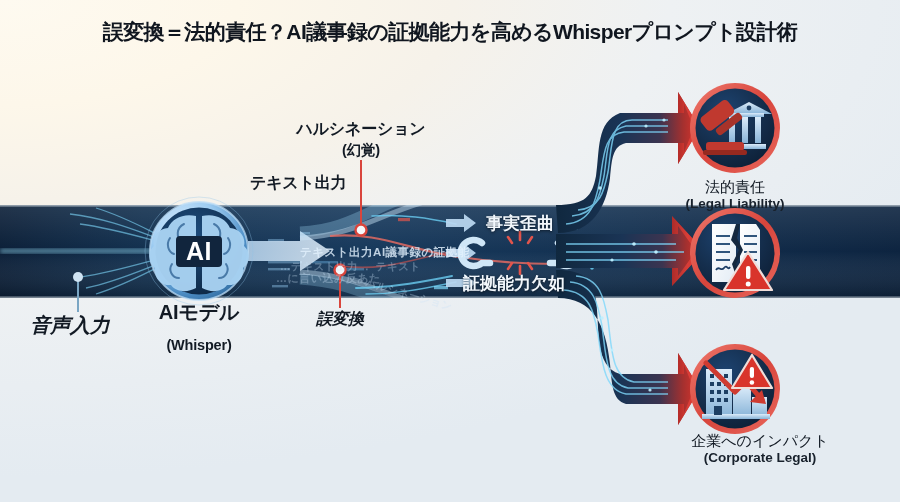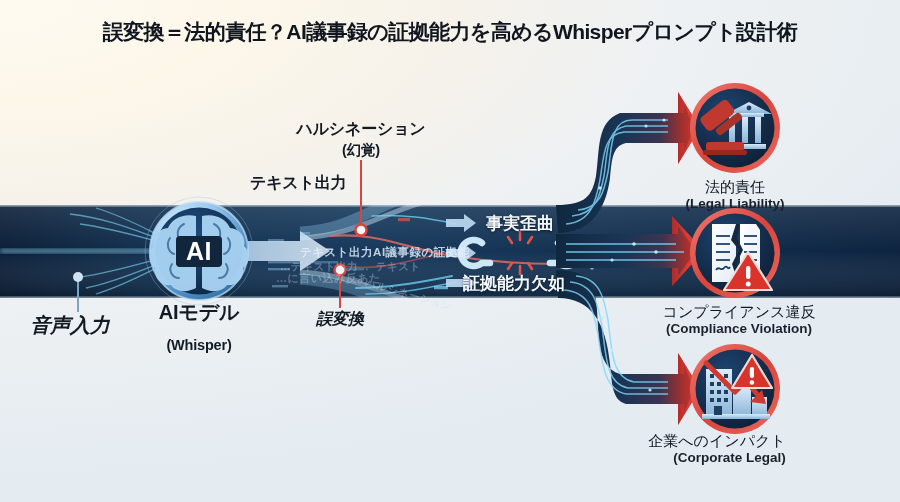--- a/index.html
+++ b/index.html
@@ -459,23 +459,19 @@
   <div class="band-ghost" style="left:280px;top:212px;font-size:10.5px;margin-top:48px;">…テキスト出力 ． テキスト</div>
   <div class="band-ghost strong" style="left:300px;top:245px;font-size:11.5px;">テキスト出力AI議事録の証拠能</div>
   <div class="band-ghost" style="left:276px;top:271px;font-size:11px;">…に言い込み反あた</div>
   <div class="band-ghost" style="left:350px;top:286px;font-size:10.5px;transform:rotate(16deg);">ー ハルシネーション</div>
 
   <div class="outlabel" style="left:735px;top:178px;">
     <div class="ja">法的責任</div>
     <div class="en">(Legal Liability)</div>
   </div>
 
-  <div class="outlabel" style="left:739px;top:303px;">
-    <div class="ja">コンプライアンス違反</div>
-    <div class="en">(Compliance Violation)</div>
-  </div>
-
-  <div class="outlabel" style="left:717px;top:432px;text-align:right;">
+
+  <div class="outlabel" style="left:760px;top:432px;">
     <div class="ja">企業へのインパクト</div>
     <div class="en">(Corporate Legal)</div>
   </div>
 
 </div>
 
 </body></html>

